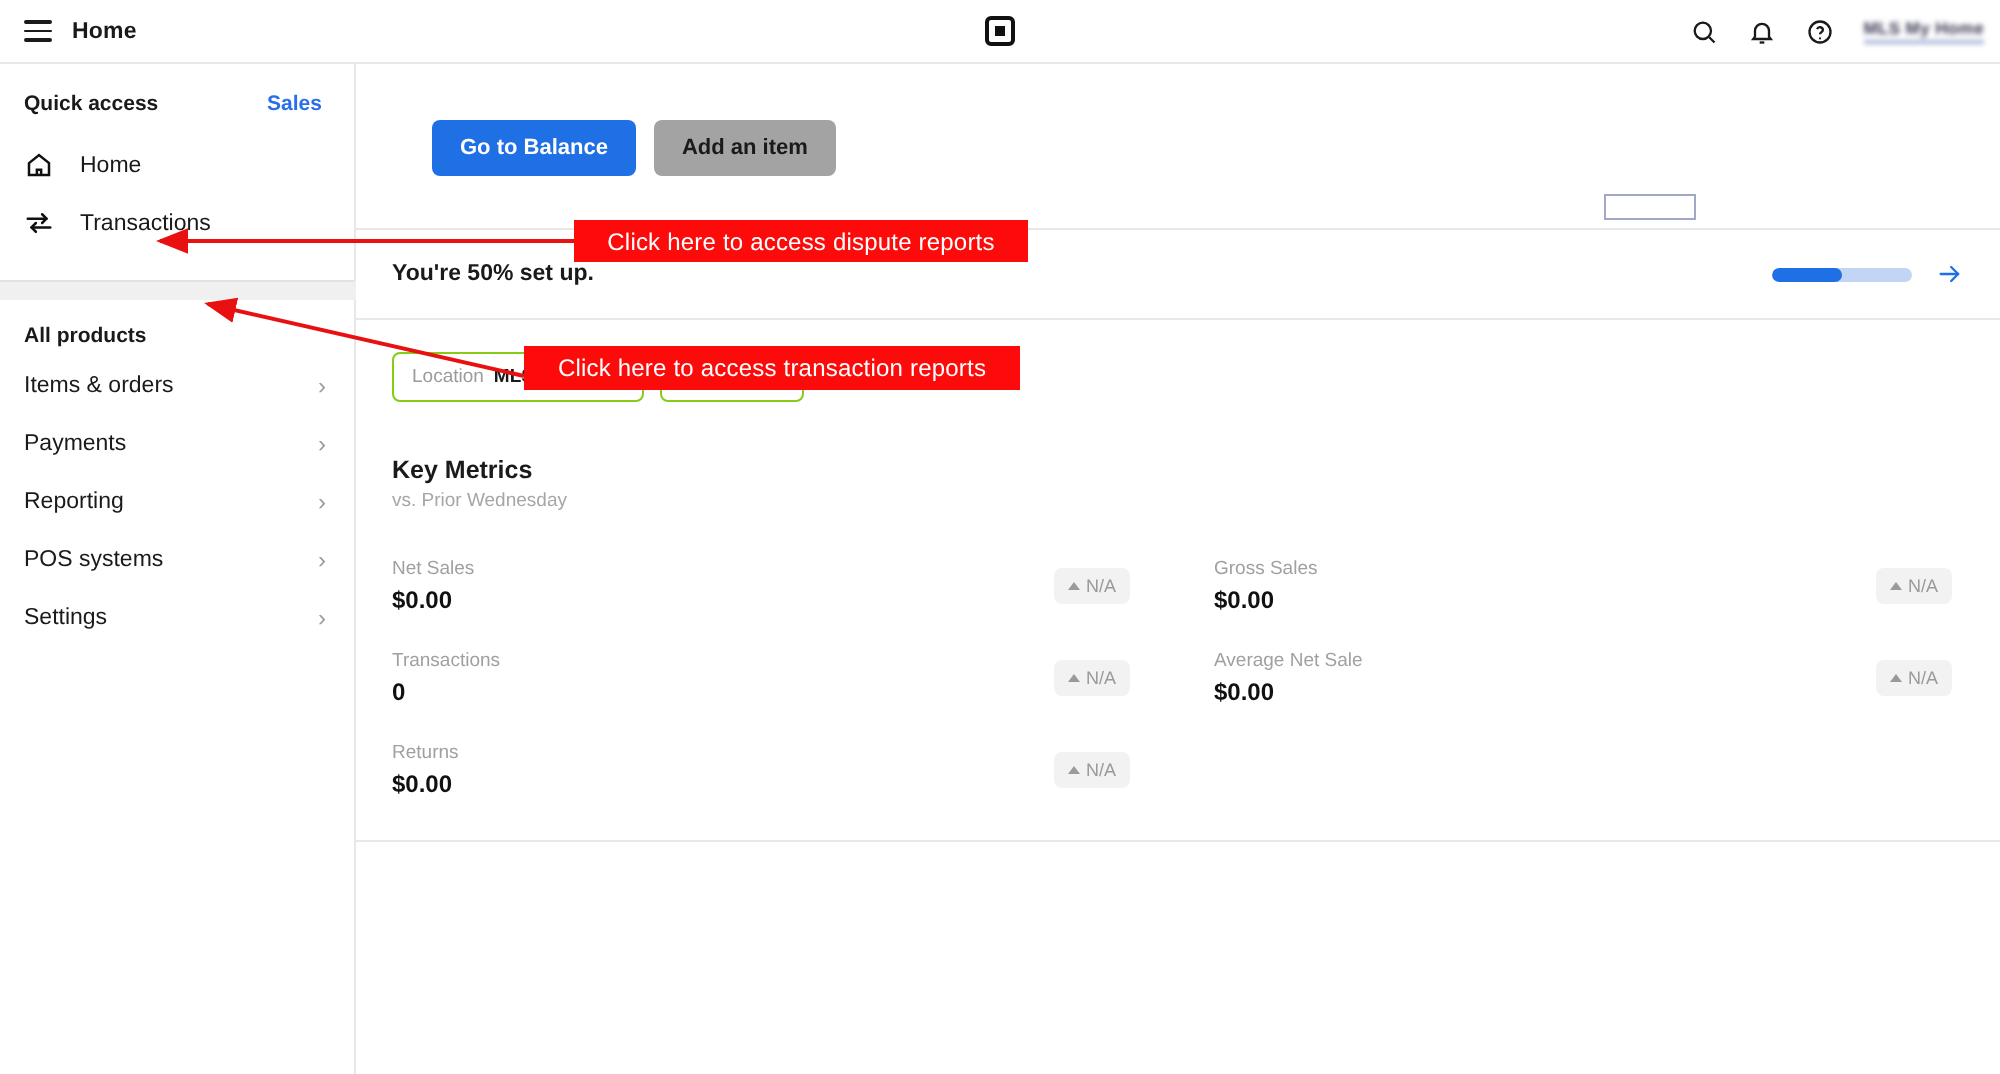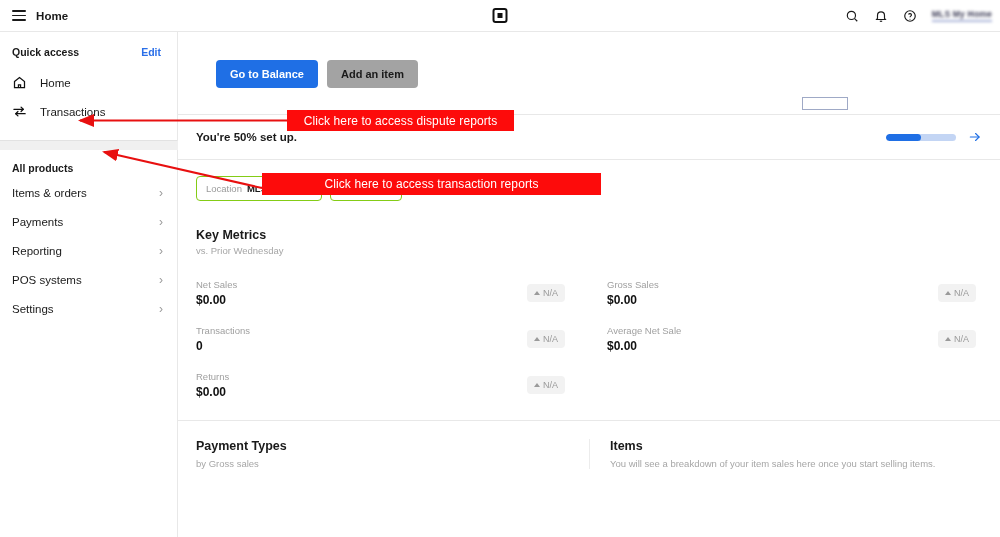--- a/index.html
+++ b/index.html
@@ -131,21 +131,21 @@
 
   
   .anno {
     position:absolute; background:#fd0b0b; color:#fff;
     font-size:12px; font-weight:500;
     display:flex; align-items:center; justify-content:center;
     letter-spacing:.1px; white-space:nowrap; z-index:40;
     font-family:"Liberation Sans", sans-serif;
   }
   #anno-dispute { left:287px; top:110px; width:227px; height:21px; }
-  #anno-transaction { left:262px; top:173px; width:339px; height:22px; }
+  #anno-transaction { left:262px; top:173px; width:248px; height:22px; }
   #anno-svg { position:absolute; inset:0; width:1000px; height:537px; z-index:39; pointer-events:none;}
 </style>
 </head>
 <body>
 
 <div id="app">
 
   <div class="topbar">
     <div class="topbar-left">
       <div class="hamburger">
@@ -174,21 +174,21 @@
         <path d="M9.5 9.5a2.6 2.6 0 0 1 5 .8c0 1.7-2.5 2-2.5 3.7"></path>
         <circle cx="12" cy="17.5" r=".9" fill="currentColor" stroke="none"></circle>
       </svg>
       <div class="acct-blur">MLS My Home</div>
     </div>
   </div>
 
   <div class="sidebar">
     <div class="qa-head">
       <div class="qa-title">Quick access</div>
-      <div class="qa-edit">Edit</div>
+      <div class="qa-edit">Sales</div>
     </div>
 
     <div class="qa-item">
       <svg class="qa-ico" viewBox="0 0 24 24" fill="none" stroke="currentColor" stroke-width="2">
         <path d="M4 10.5 12 4l8 6.5V20H4z"></path>
           <path d="M10.3 20v-4.2h3.4V20"></path>
       </svg>
       <div class="qa-label">Home</div>
     </div>
 
@@ -328,30 +328,20 @@
           <span class="tri"></span>
           <span>N/A</span>
         </div>
       </div>
       <div></div>
     </div>
 
     <div style="height:12px"></div>
     <div class="hr-line"></div>
 
-    <div class="bottom-sec">
-      <div class="bs-col">
-        <div class="bs-title">Payment Types</div>
-        <div class="bs-sub">by Gross sales</div>
-      </div>
-      <div class="bs-col right">
-        <div class="bs-title">Items</div>
-        <div class="bs-sub">You will see a breakdown of your item sales here once you start selling items.</div>
-      </div>
-    </div>
   </div>
 
   <svg id="anno-svg">
     <defs>
       <marker id="ah" markerWidth="8" markerHeight="8" refX="7" refY="4" orient="auto">
         <path d="M8,4 L0,0.8 L0,7.2 z" fill="#e81010"></path>
       </marker>
     </defs>
     <line x1="287" y1="120.5" x2="80" y2="120.5" stroke="#e81010" stroke-width="2" marker-end="url(#ah)"></line>
     <line x1="262" y1="188" x2="104" y2="152" stroke="#e81010" stroke-width="2" marker-end="url(#ah)"></line>

